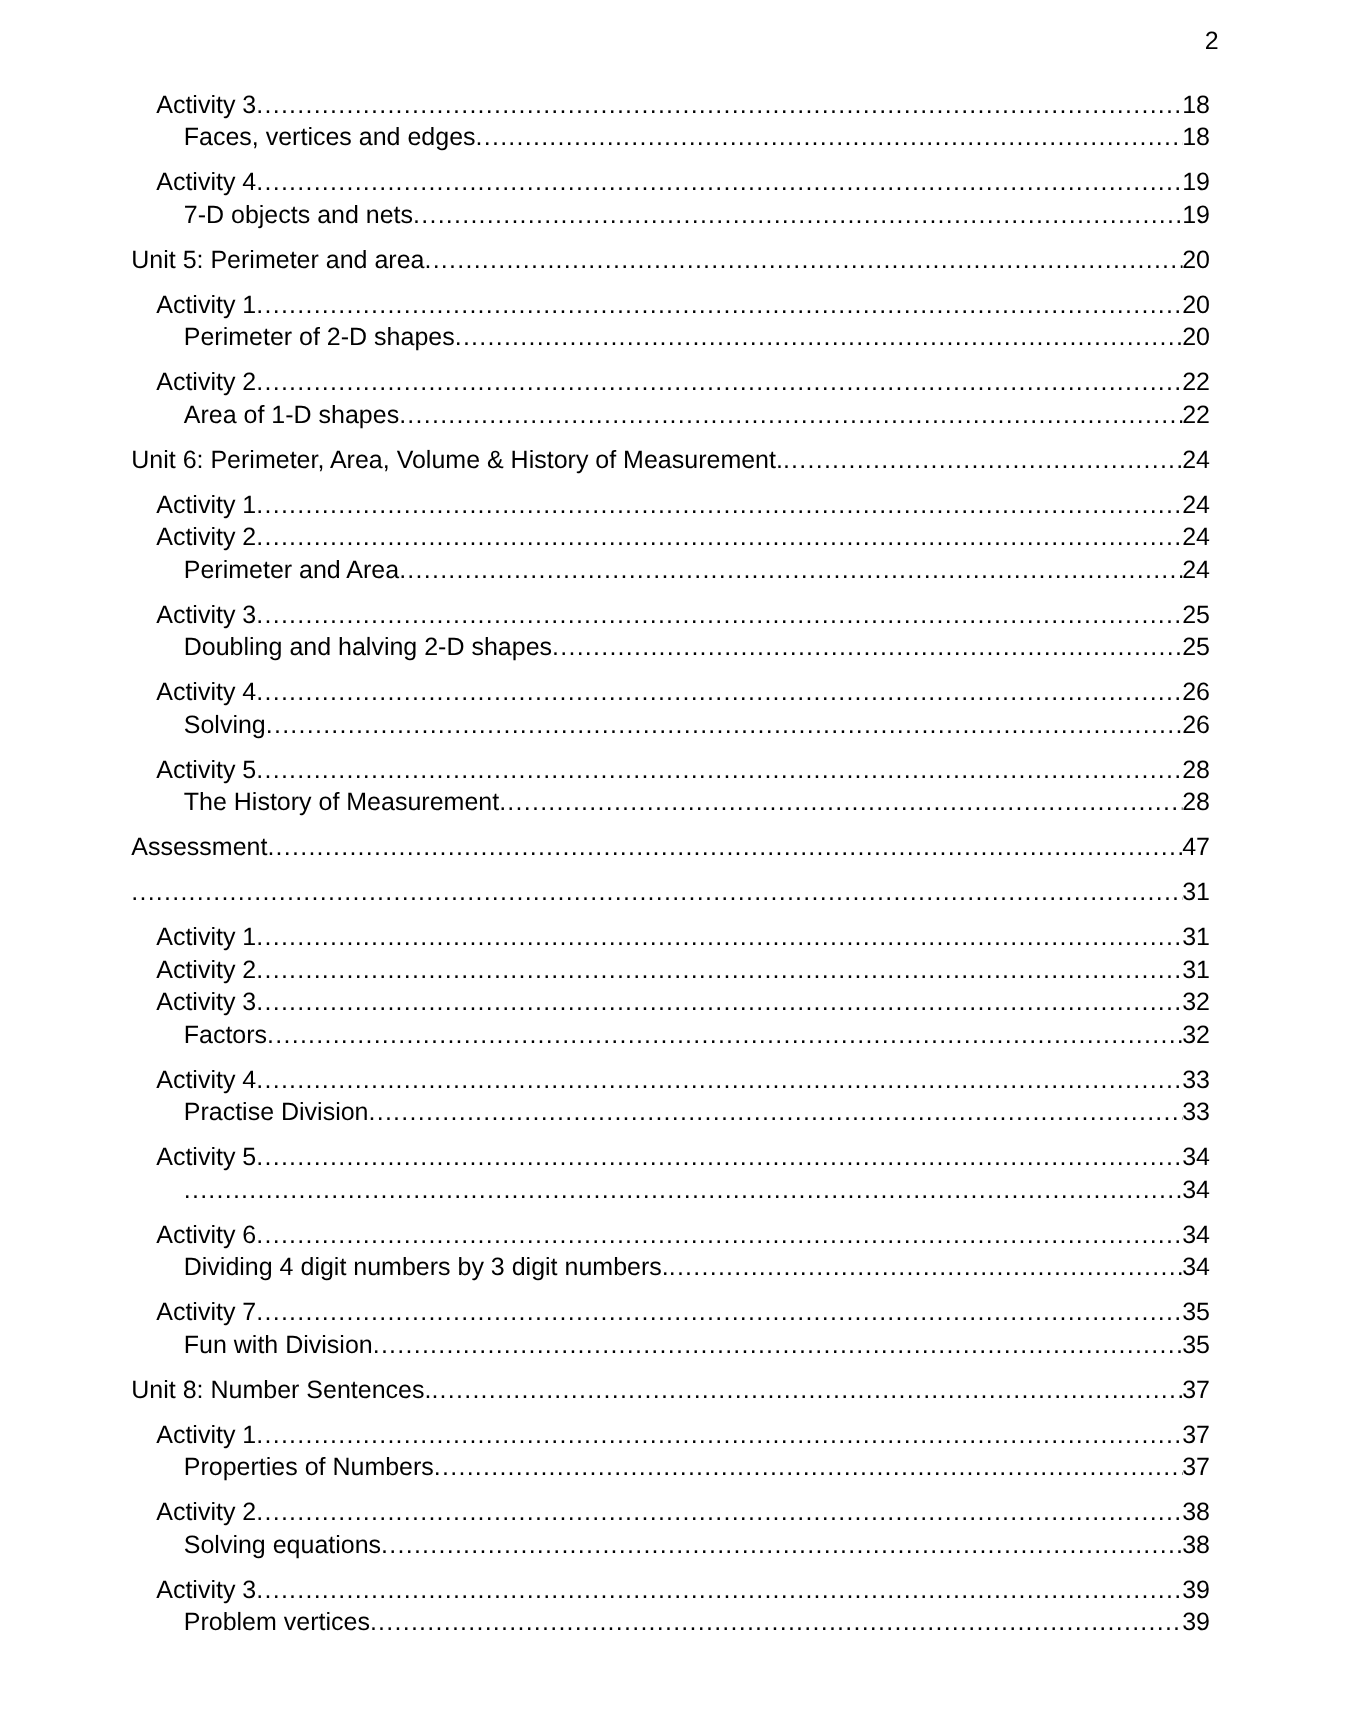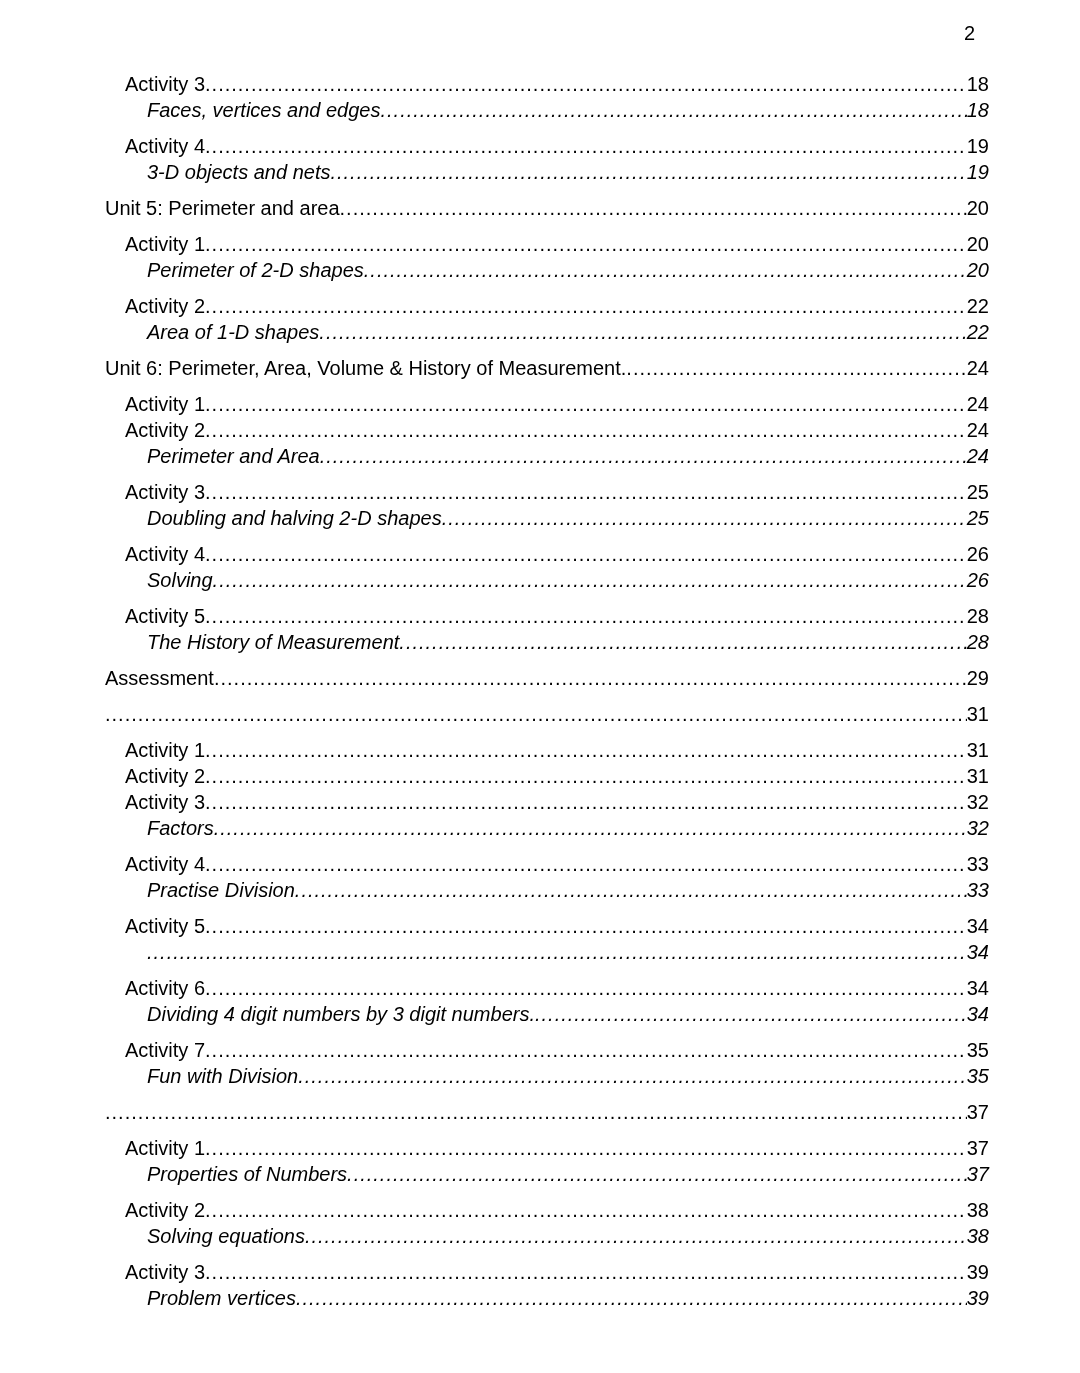--- a/index.html
+++ b/index.html
@@ -20,33 +20,33 @@
   .page-number {
     position: absolute;
     top: 20px;
     right: 105px;
     line-height: 26px;
   }
   .toc {
     position: absolute;
     top: 71px;
     left: 105px;
-    right: 91px;
+    right: 112px;
   }
   .toc-group {
     margin-bottom: 10px;
   }
   .toc-row {
     display: flex;
     align-items: baseline;
     line-height: 26px;
   }
   .level-0 { padding-left: 0; }
   .level-1 { padding-left: 20px; }
-  .level-2 { padding-left: 42px; font-style: italic; }
+  .level-2 { padding-left: 42px; }
   .toc-label {
     white-space: nowrap;
     flex: 0 0 auto;
   }
   .toc-leader {
     flex: 1 1 auto;
     overflow: hidden;
     white-space: nowrap;
     min-width: 10px;
   }
@@ -78,21 +78,21 @@
           <span class="toc-page">18</span>
         </div>
       </div>
       <div class="toc-group">
         <div class="toc-row level-1">
           <span class="toc-label">Activity 4</span>
           <span class="toc-leader"></span>
           <span class="toc-page">19</span>
         </div>
         <div class="toc-row level-2">
-          <span class="toc-label">3-D objects and nets</span>
+          <span class="toc-label">7-D objects and nets</span>
           <span class="toc-leader"></span>
           <span class="toc-page">19</span>
         </div>
       </div>
       <div class="toc-group">
         <div class="toc-row level-0">
           <span class="toc-label">Unit 5: Perimeter and area</span>
           <span class="toc-leader"></span>
           <span class="toc-page">20</span>
         </div>
@@ -178,21 +178,21 @@
         <div class="toc-row level-2">
           <span class="toc-label">The History of Measurement</span>
           <span class="toc-leader"></span>
           <span class="toc-page">28</span>
         </div>
       </div>
       <div class="toc-group">
         <div class="toc-row level-0">
           <span class="toc-label">Assessment</span>
           <span class="toc-leader"></span>
-          <span class="toc-page">29</span>
+          <span class="toc-page">47</span>
         </div>
       </div>
       <div class="toc-group">
         <div class="toc-row level-0">
           <span class="toc-leader"></span>
           <span class="toc-page">31</span>
         </div>
       </div>
       <div class="toc-group">
         <div class="toc-row level-1">
@@ -258,20 +258,21 @@
           <span class="toc-page">35</span>
         </div>
         <div class="toc-row level-2">
           <span class="toc-label">Fun with Division</span>
           <span class="toc-leader"></span>
           <span class="toc-page">35</span>
         </div>
       </div>
       <div class="toc-group">
         <div class="toc-row level-0">
+          <span class="toc-label">Unit 8: Number Sentences.</span>
           <span class="toc-leader"></span>
           <span class="toc-page">37</span>
         </div>
       </div>
       <div class="toc-group">
         <div class="toc-row level-1">
           <span class="toc-label">Activity 1</span>
           <span class="toc-leader"></span>
           <span class="toc-page">37</span>
         </div>

